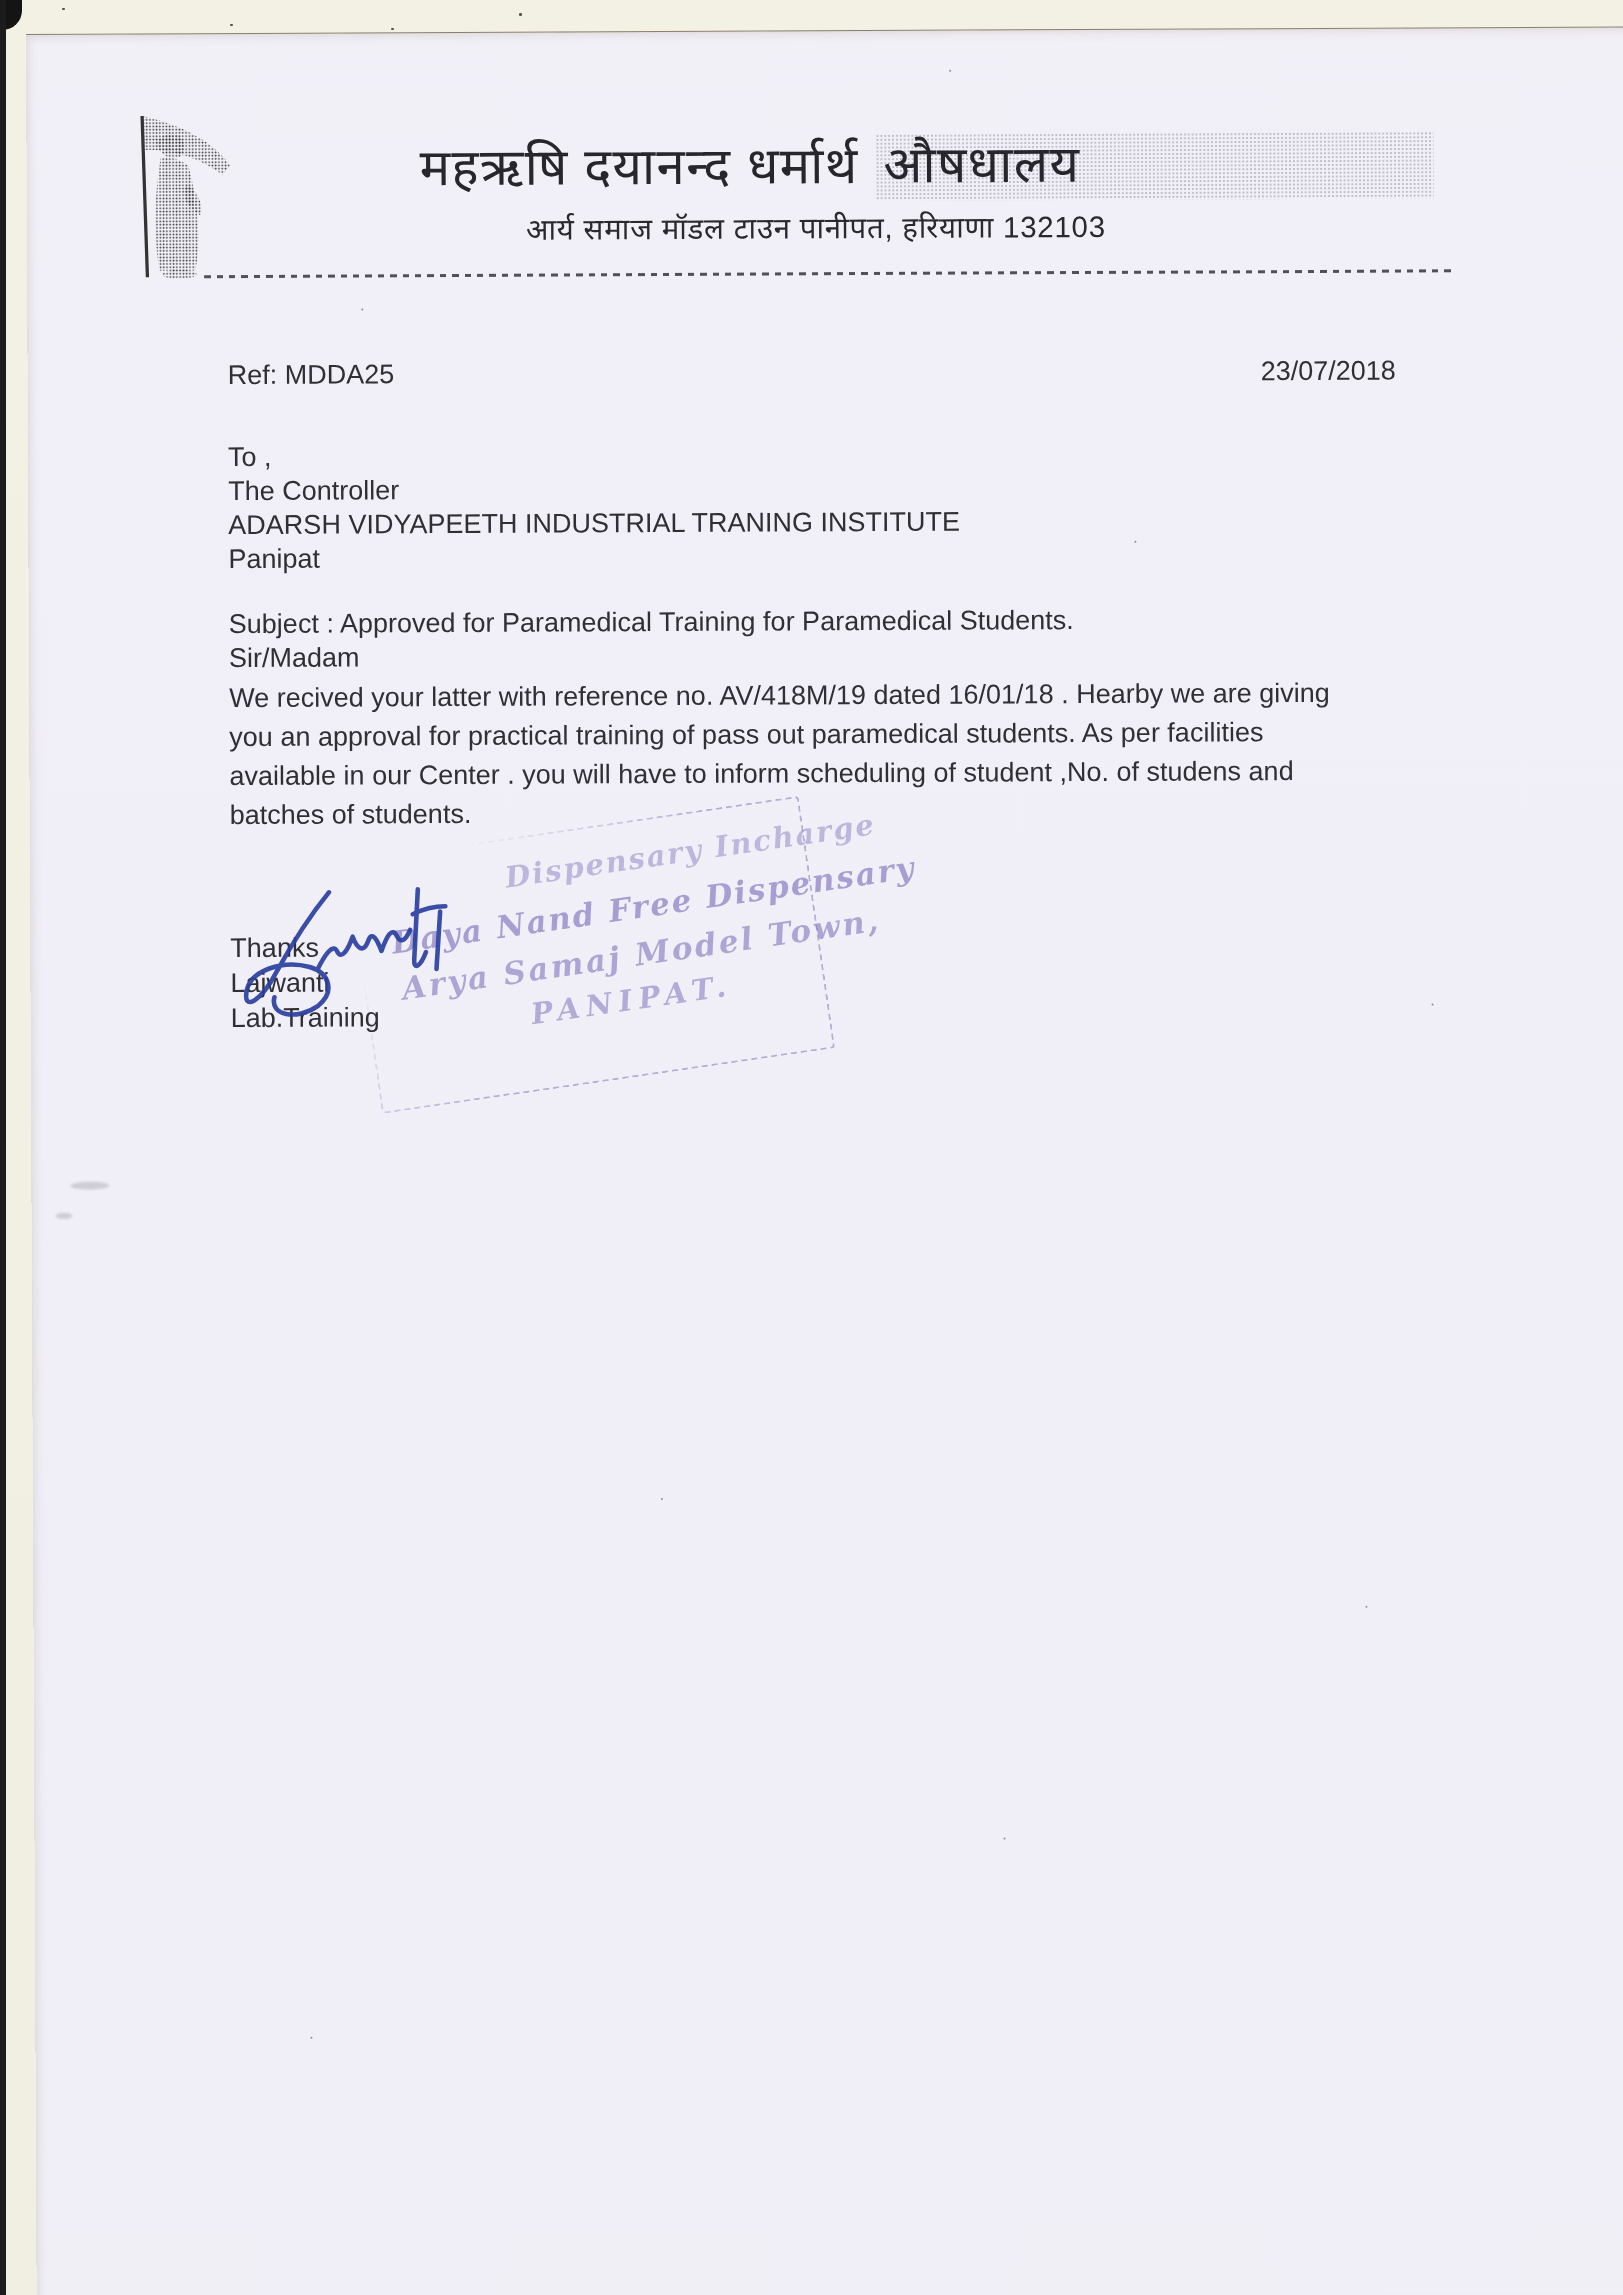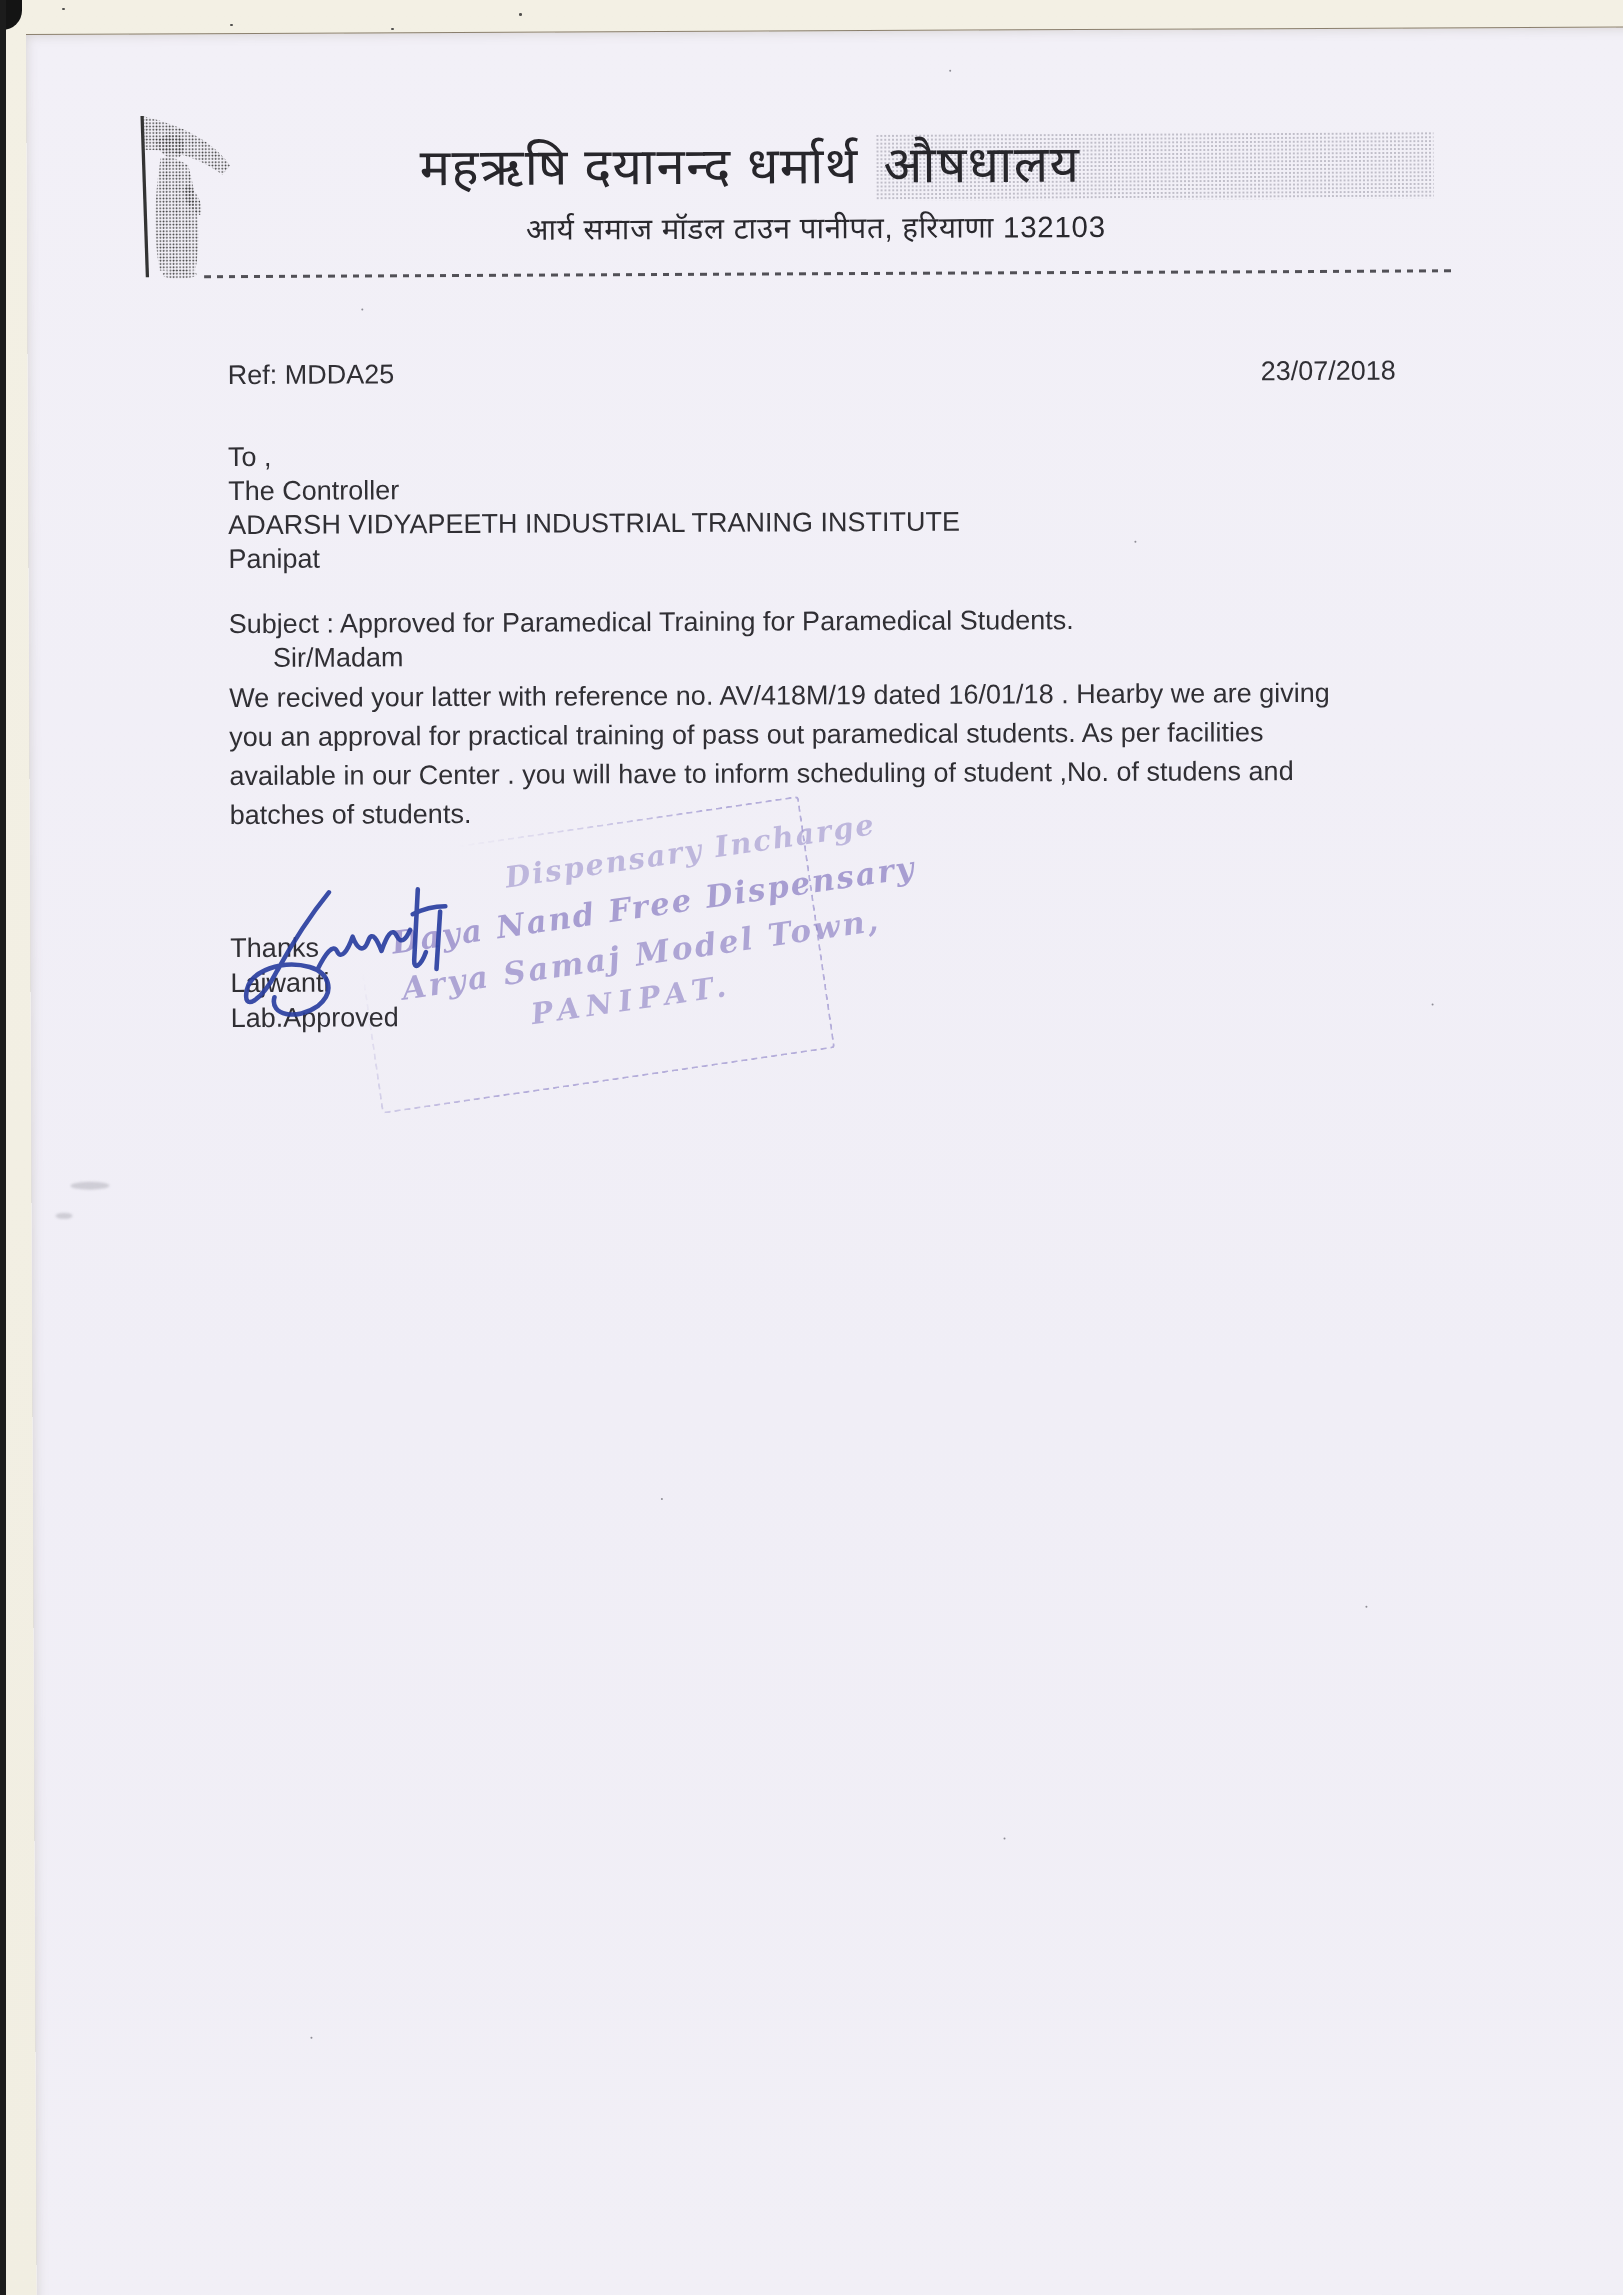--- a/index.html
+++ b/index.html
@@ -49,21 +49,21 @@
     background-image:repeating-linear-gradient(90deg,#35343a 0 6.5px,transparent 6.5px 12.4px);
     opacity:.85;
   }
 
   
   .txt{position:absolute;color:#302f34;font-size:27px;white-space:nowrap;}
   .ref{left:200px;top:326px;}
   .date{left:1233px;top:327px;}
   .recipient{left:200px;top:406px;line-height:34px;}
   .subject{left:200px;top:575px;}
-  .salutation{left:200px;top:609px;margin-left:44px;}
+  .salutation{left:200px;top:609px;}
   .body-par{left:200px;top:645px;line-height:39px;}
   .sig-block{left:200px;top:897px;line-height:35px;}
 
   
   .stamp{
     position:absolute;left:331px;top:795px;width:458px;height:255px;
     transform:rotate(-8deg);transform-origin:center;
     font-family:"DejaVu Serif", serif;font-style:italic;font-weight:bold;
     color:#8c80c4;
   }
@@ -146,21 +146,21 @@
   <div class="txt body-par">
     <div>We recived your latter with reference no. AV/418M/19 dated 16/01/18 . Hearby we are giving</div>
     <div>you an approval for practical training of pass out paramedical students. As per facilities</div>
     <div>available in our Center . you will have to inform scheduling of student ,No. of studens and</div>
     <div>batches of students.</div>
   </div>
 
   <div class="txt sig-block">
     <div>Thanks</div>
     <div>Lajwanti</div>
-    <div>Lab.Approved</div>
+    <div>Lab.Training</div>
   </div>
 
   <div class="stamp">
     <div class="stamp-border"></div>
     <div class="stamp-line stamp-l1">Dispensary Incharge</div>
     <div class="stamp-line stamp-l2">Daya Nand Free Dispensary</div>
     <div class="stamp-line stamp-l3">Arya Samaj Model Town,</div>
     <div class="stamp-line stamp-l4">PANIPAT.</div>
   </div>
 

